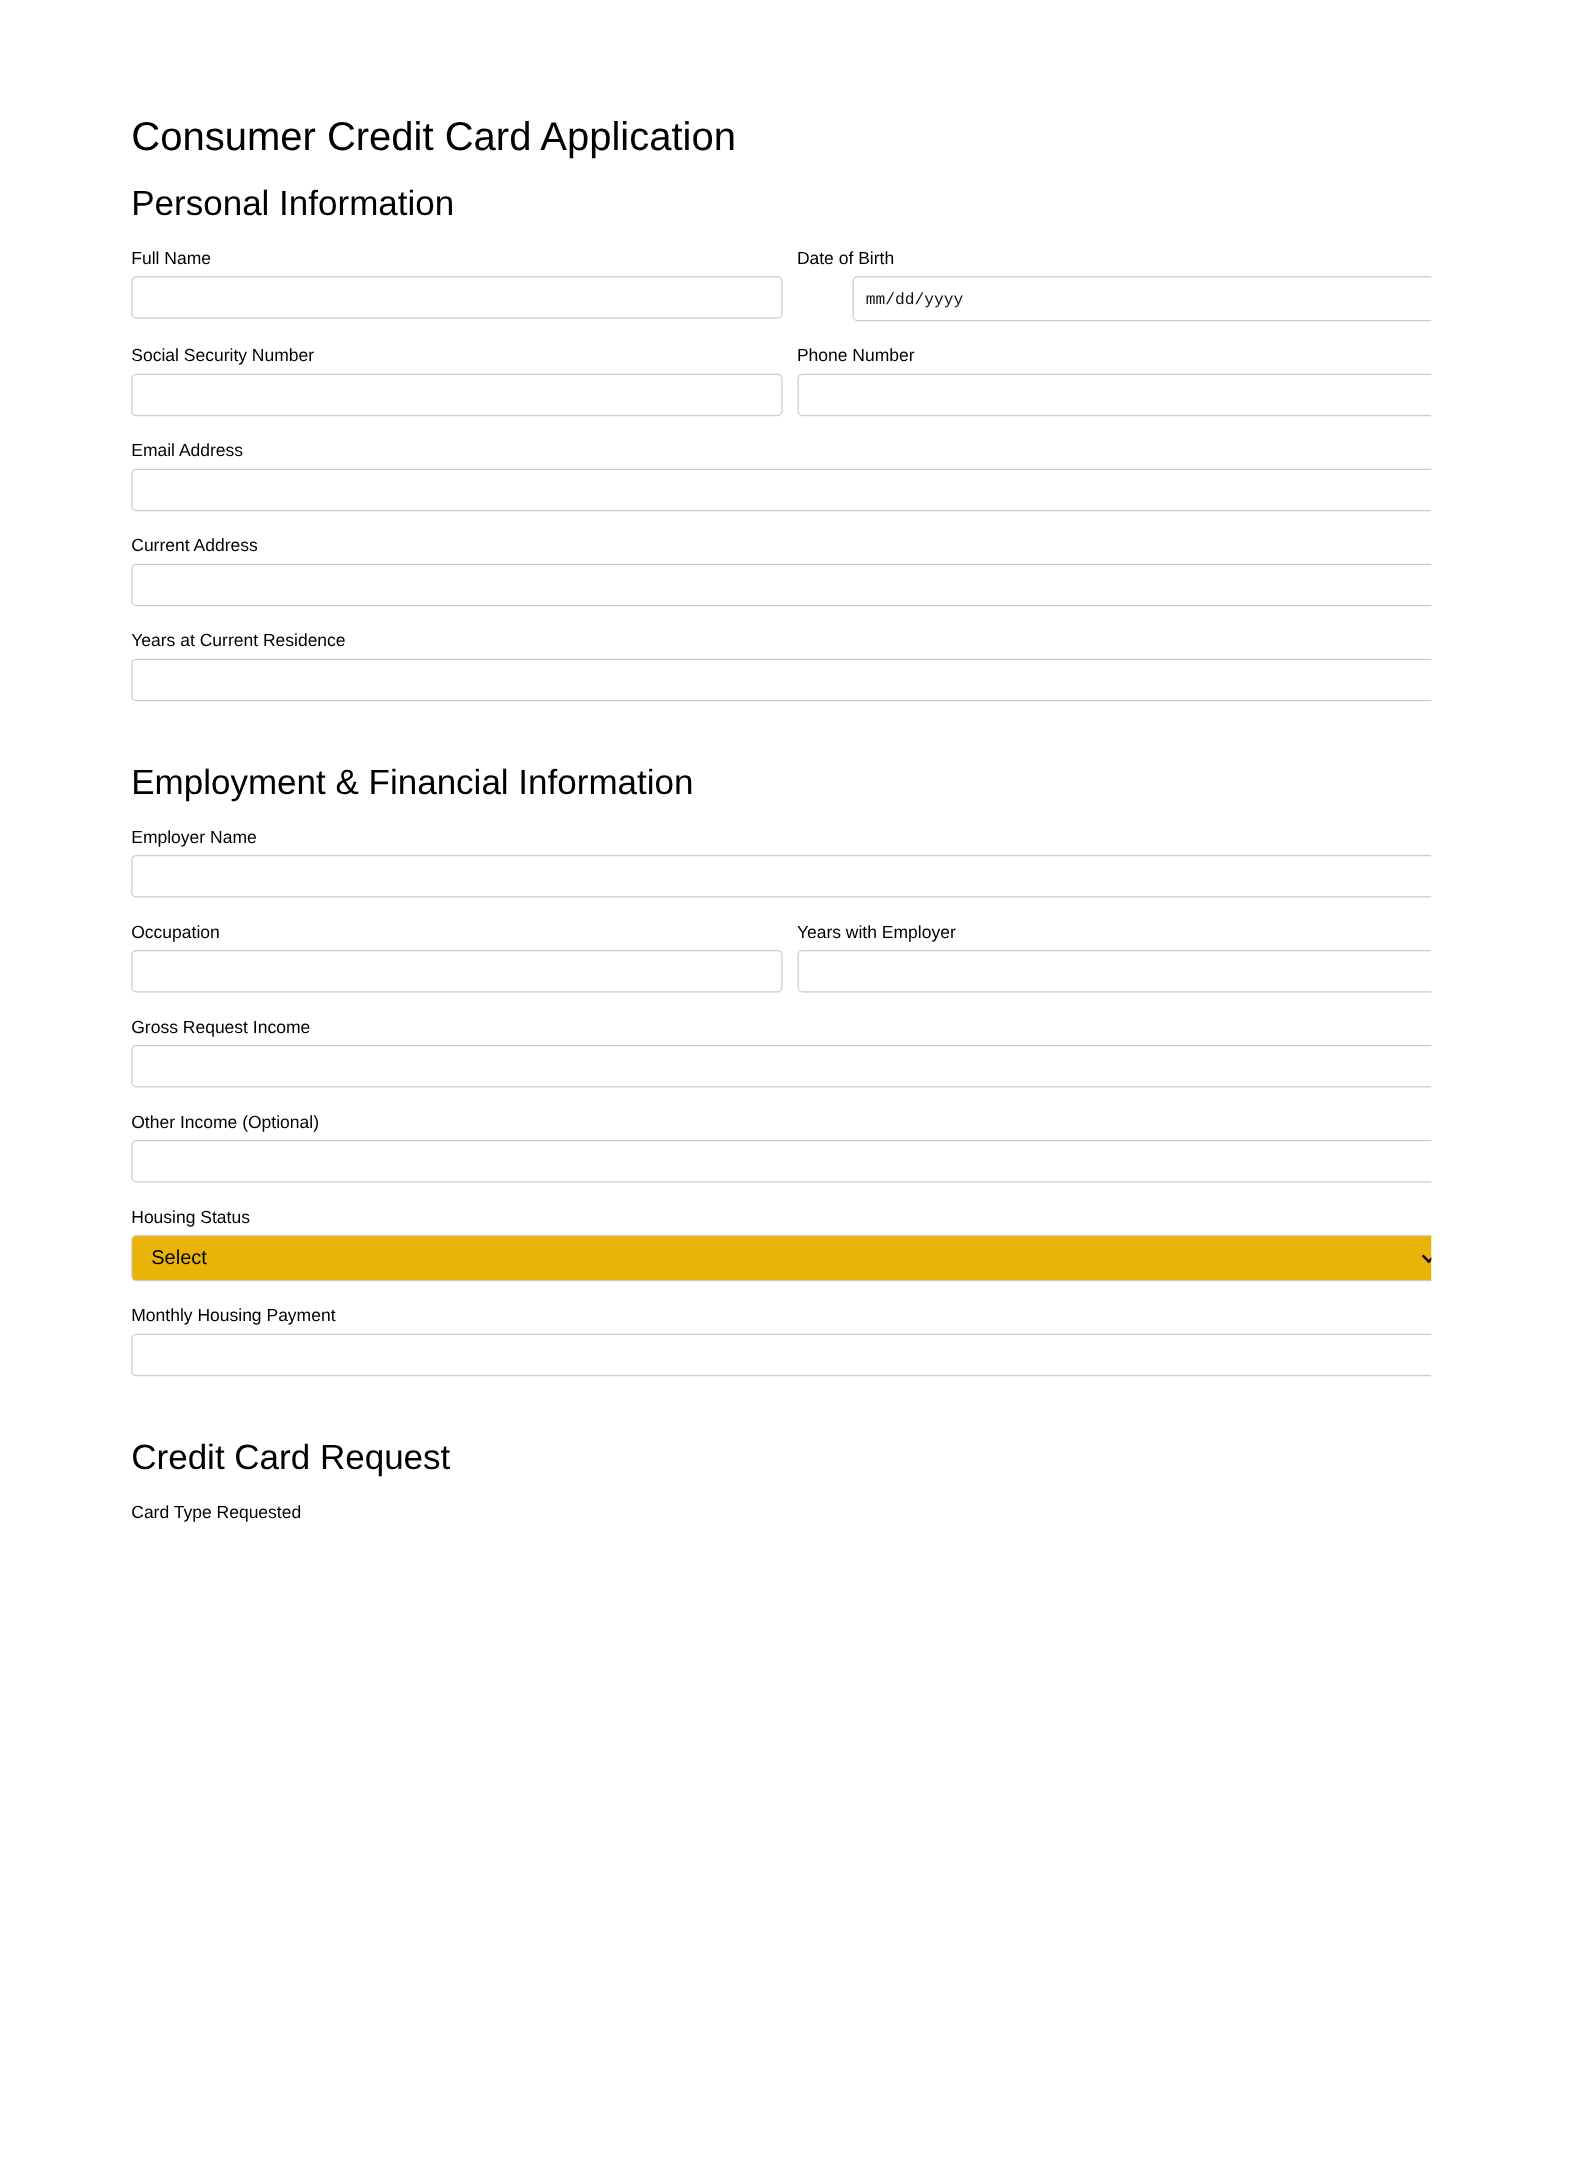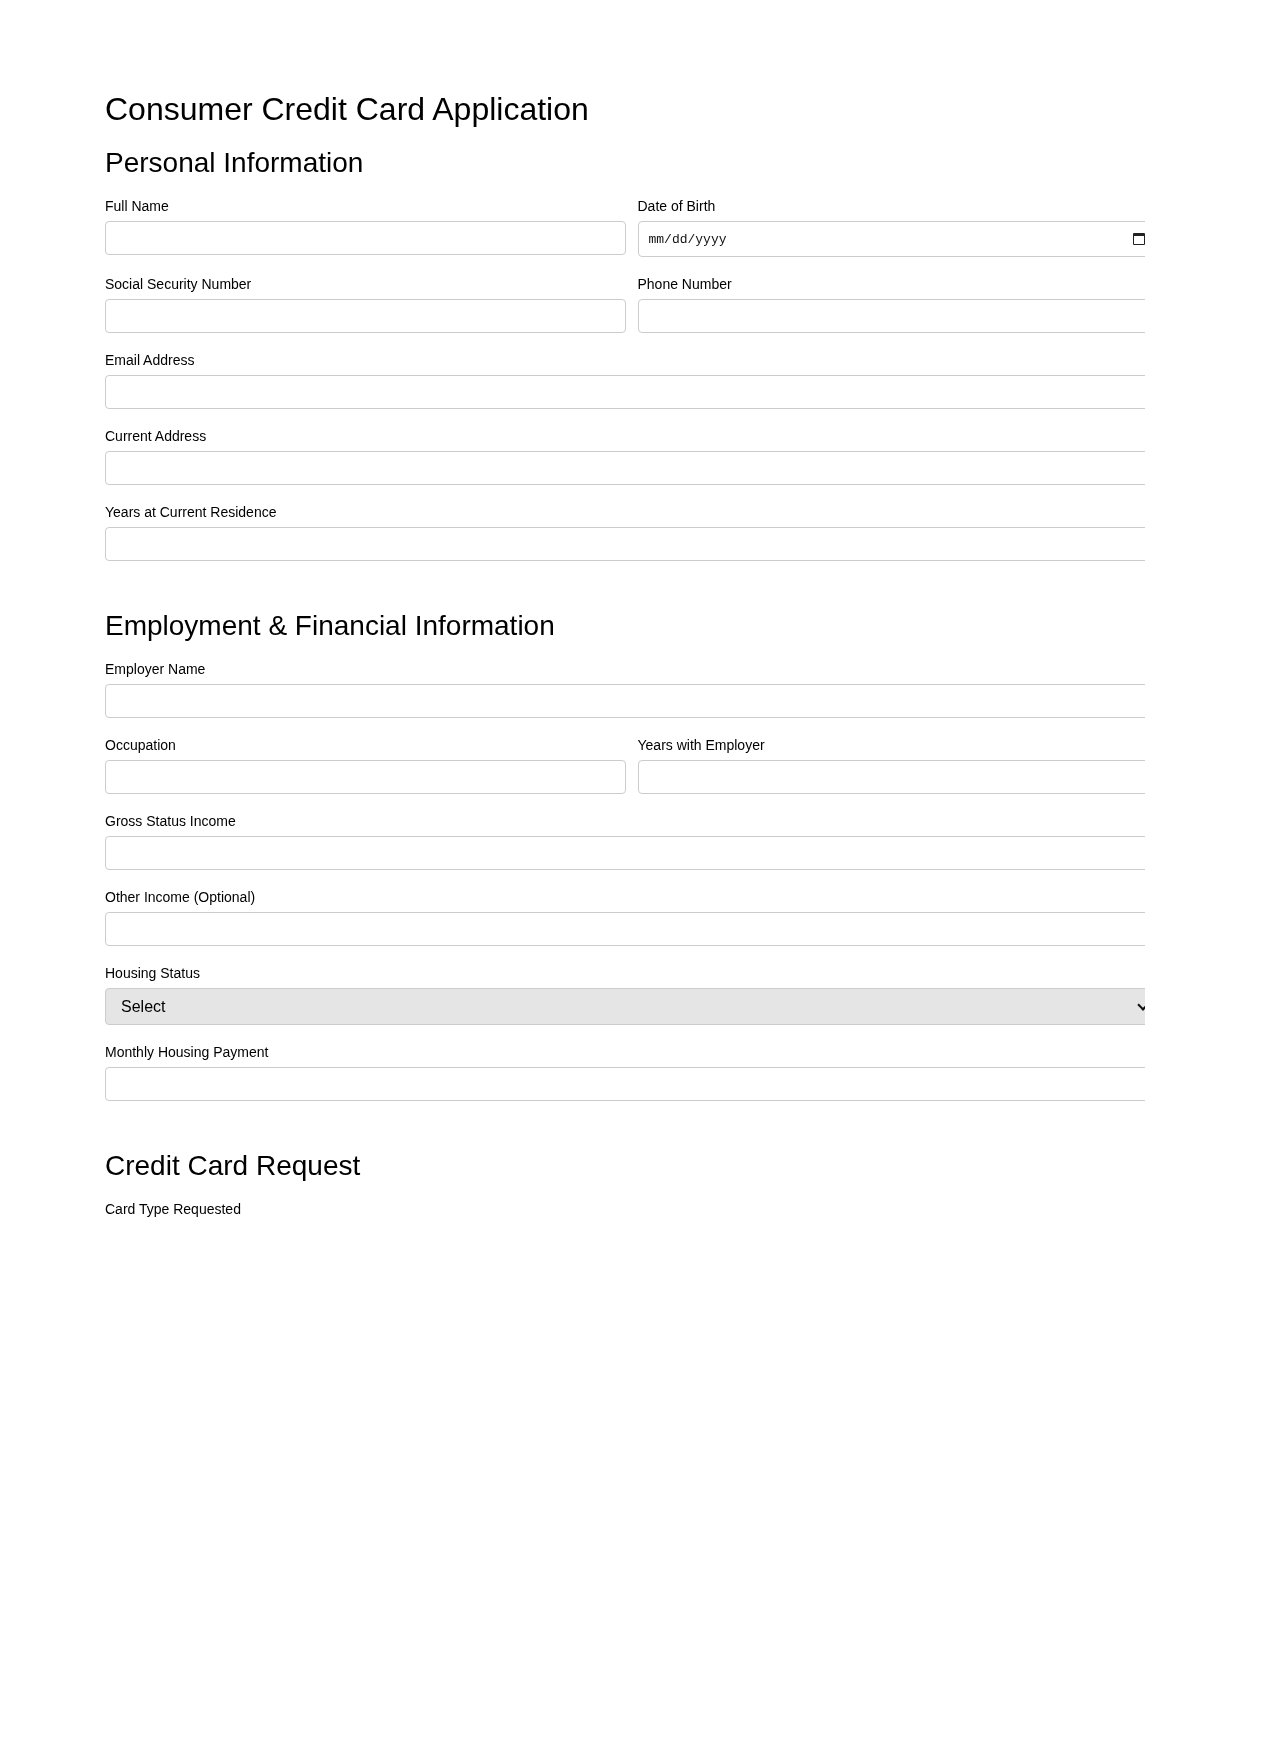--- a/index.html
+++ b/index.html
@@ -83,20 +83,21 @@
     position: relative;
     box-sizing: border-box;
     width: 100%;
     height: 36px;
     border: 1px solid #cccccc;
     border-radius: 4px;
     background: #ffffff;
     display: flex;
     align-items: center;
     padding: 0 10px;
+    margin-left: 44px;
   }
   .date-text {
     font-family: "Liberation Mono", monospace;
     font-size: 13px;
     color: #111111;
     flex: 1;
   }
   .calendar-icon {
     width: 12px;
     height: 12px;
@@ -106,21 +107,21 @@
     box-sizing: border-box;
     margin-right: 2px;
   }
   .select-wrap {
     position: relative;
     box-sizing: border-box;
     width: 100%;
     height: 37px;
     border: 1px solid #cccccc;
     border-radius: 4px;
-    background: #e5e5e5;
+    background: #eab308;
     display: flex;
     align-items: center;
     padding: 0 8px 0 15px;
   }
   .select-text {
     flex: 1;
     font-size: 16px;
   }
   .chevron-icon {
     width: 6px;
@@ -210,21 +211,21 @@
           <input type="text" value="" style="">
         </div>
         <div class="field">
           <label>Years with Employer</label>
           <input type="text" value="" style="">
         </div>
       </div>
 
       <div class="row">
         <div class="field">
-          <label>Gross Status Income</label>
+          <label>Gross Request Income</label>
           <input type="text" value="" style="">
         </div>
       </div>
 
       <div class="row">
         <div class="field">
           <label>Other Income (Optional)</label>
           <input type="text" value="" style="">
         </div>
       </div>

